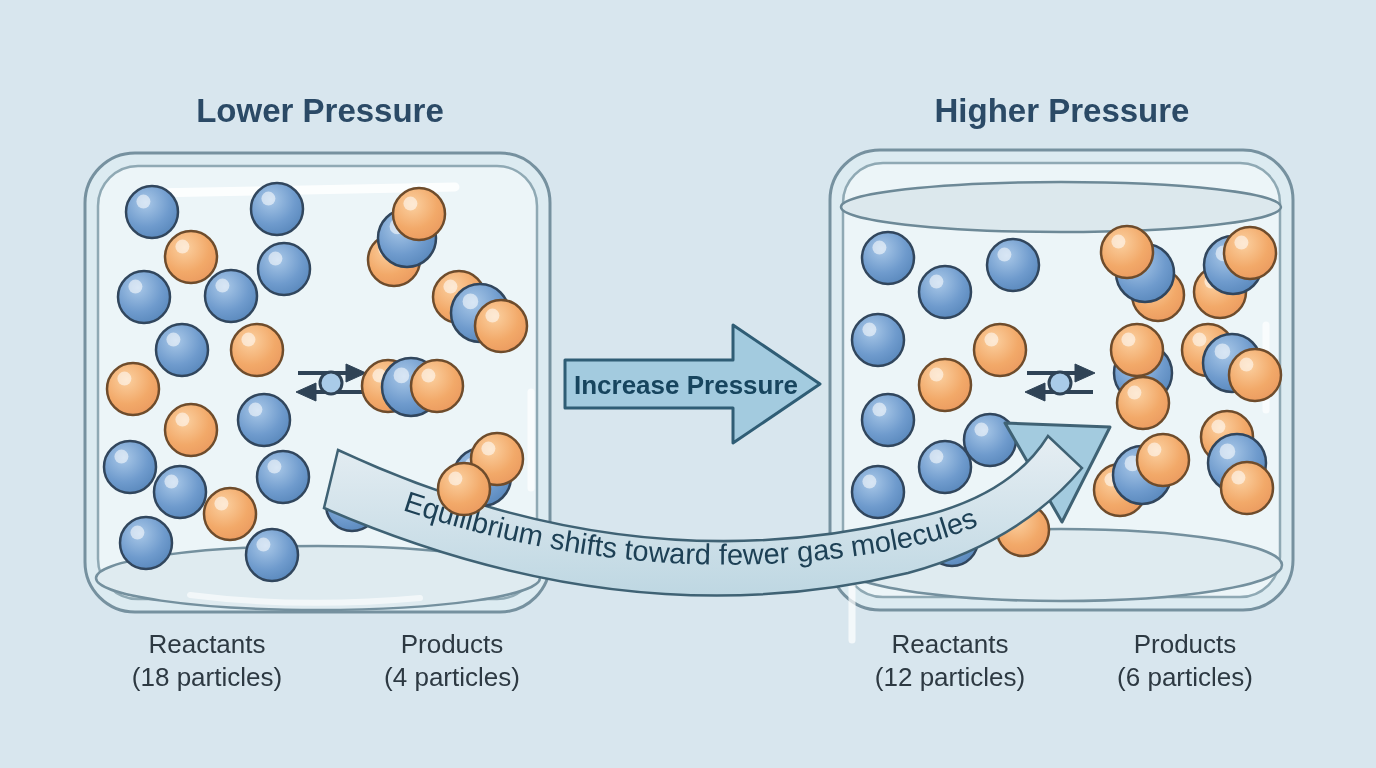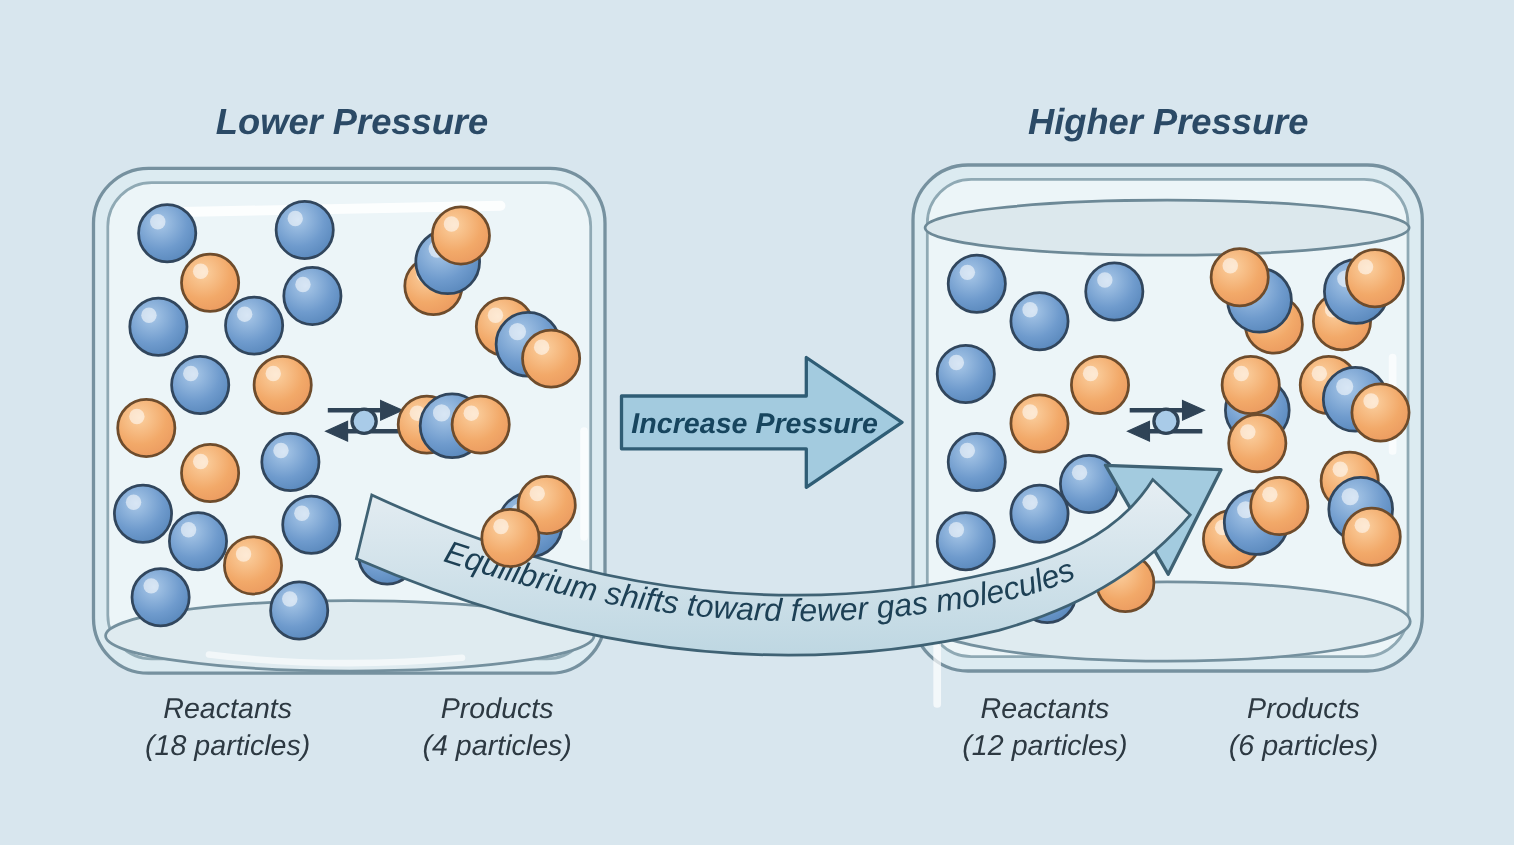--- a/index.html
+++ b/index.html
@@ -2,21 +2,21 @@
 <html><head>
 <meta charset="utf-8">
 <style>
   html,body{margin:0;padding:0;}
   body{
     width:1376px;height:768px;
     background:#d8e6ee;
     font-family:"Liberation Sans", sans-serif;
     overflow:hidden;
   }
-  .stage{position:relative;width:1376px;height:684px;font-style:italic;}
+  .stage{position:relative;width:1376px;height:684px;}
   svg{display:block;}
   text{font-family:"Liberation Sans", sans-serif;}
   .title-text{font-size:33px;font-weight:700;fill:#2b4a66;}
   .label-text{font-size:26px;font-weight:400;fill:#2d3942;}
   .arrow-text{font-size:26px;font-weight:700;fill:#17455e;}
   .banner-text{font-size:29px;font-weight:400;fill:#1d4055;}
 </style>
 </head>
 <body>
 

